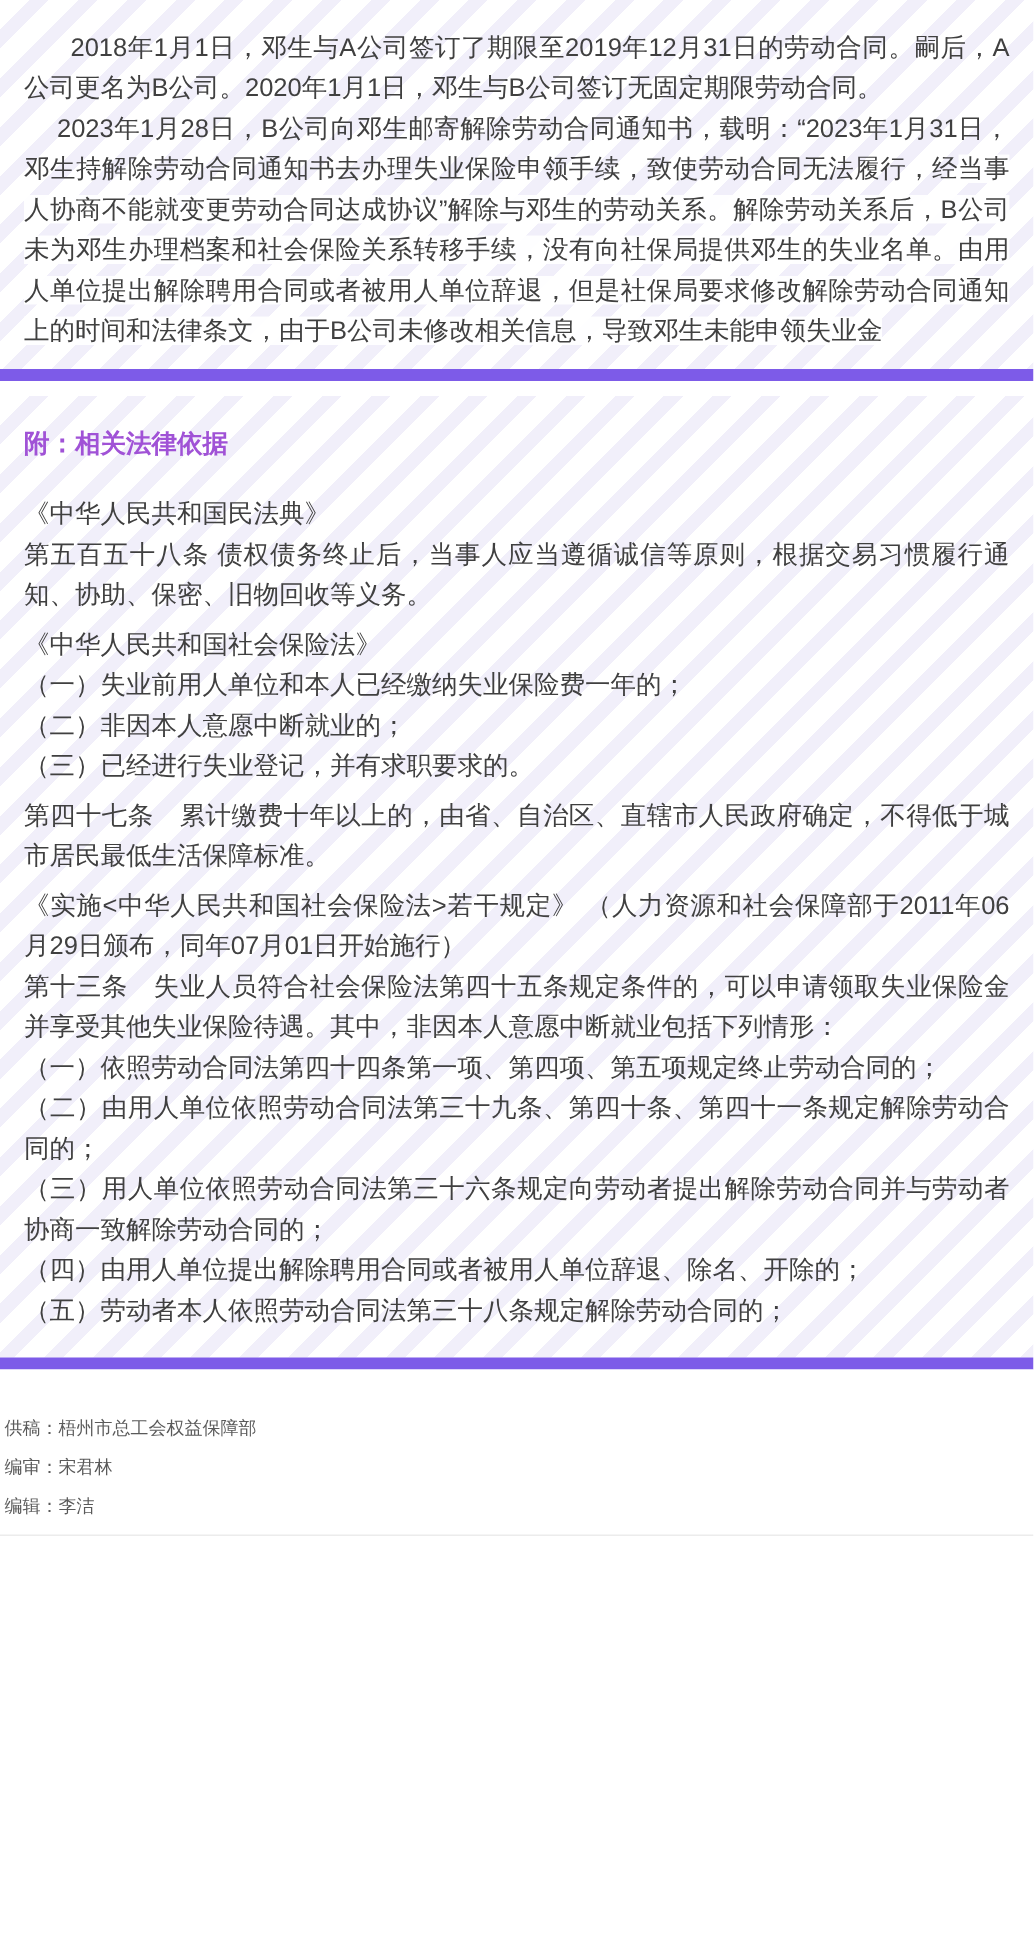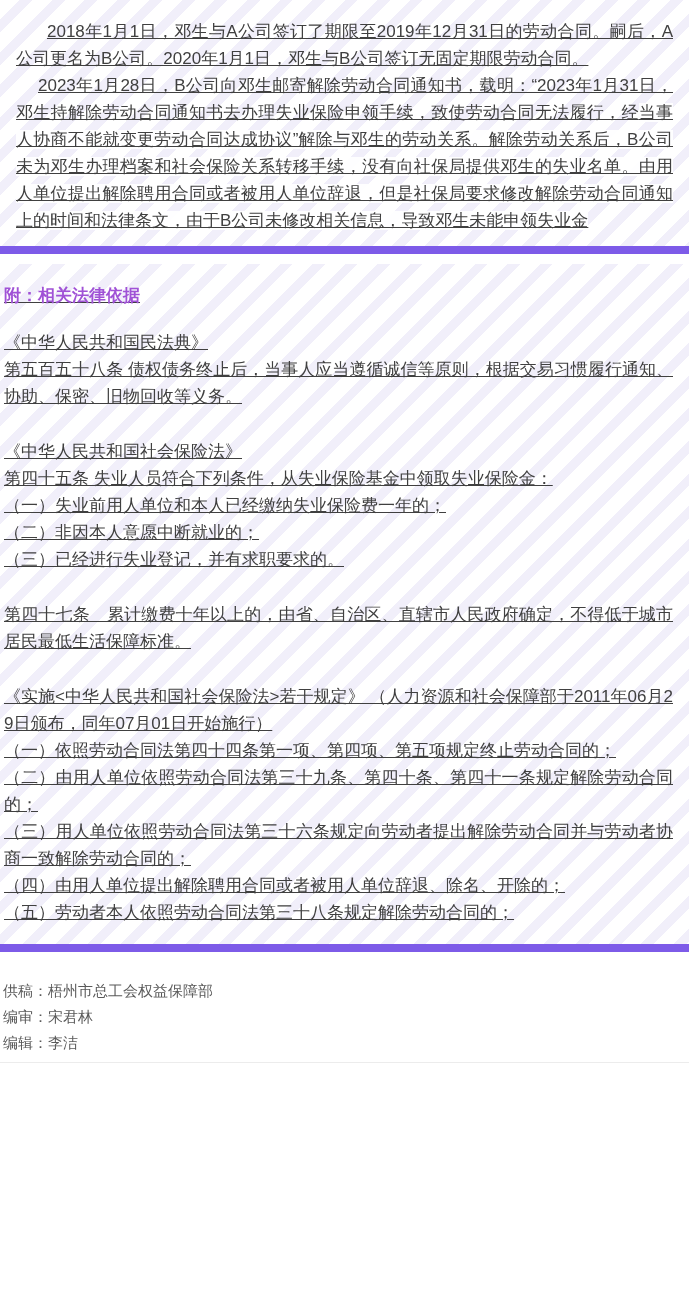--- a/index.html
+++ b/index.html
@@ -9,46 +9,46 @@
     font-family: "Liberation Sans", "DejaVu Sans", sans-serif;
     color: var(--body-text-color, #404040);
   }
   .striped {
     background: repeating-linear-gradient(
       135deg,
       #ffffff 0px, #ffffff 14px,
       var(--stripe-color, #f1effa) 14px, var(--stripe-color, #f1effa) 23px
     );
   }
-  .section-case { padding: 18px 16px 12px 16px; text-decoration: underline; }
-  .section-legal { padding: 18px 16px 18px 4px; text-decoration: underline; }
+  .section-case { padding: 18px 16px 12px 16px; }
+  .section-legal { padding: 18px 16px 18px 16px; }
   .para {
     margin: 0;
     font-size: 17px;
     line-height: 27px;
     text-align: justify;
     word-break: break-all;
   }
   .indent-a { text-indent: 31px; }
   .indent-b { text-indent: 22px; }
   .hl { background: rgba(255,255,255,0.92); }
   .accent-bar { height: 8px; background: var(--accent-bar-color, #7d5be8); }
   .gap-strip { height: 10px; background: #ffffff; }
   .legal-heading {
     margin: 0 0 20px 0;
     font-size: 17px;
     line-height: 27px;
     font-weight: bold;
     color: var(--heading-color, #a052d6);
   }
-  .mt { margin-top: 28px; }
+  .mt { margin-top: 6px; }
   .footer { padding: 26px 16px 6px 3px; background: #ffffff; }
   .footer p {
     margin: 0;
-    font-size: 15px;
+    font-size: 12px;
     line-height: 26px;
     color: var(--footer-text-color, #5a5a5a);
   }
   .bottom-rule { border-top: 1px solid #ececec; height: 2px; }
 </style>
 </head>
 <body>
 
 <div>
 
@@ -60,29 +60,29 @@
   <div class="accent-bar"></div>
   <div class="gap-strip"></div>
 
   <section class="striped section-legal">
     <h2 class="legal-heading">附：相关法律依据</h2>
 
     <p class="para">《中华人民共和国民法典》</p>
     <p class="para">第五百五十八条 债权债务终止后，当事人应当遵循诚信等原则，根据交易习惯履行通知、协助、保密、旧物回收等义务。</p>
 
     <p class="para mt">《中华人民共和国社会保险法》</p>
-    <p class="para">第四十五条 失业人员符合下列条件，从失业保险基金中领取失业保险金：</p>
     <p class="para">（一）失业前用人单位和本人已经缴纳失业保险费一年的；</p>
     <p class="para">（二）非因本人意愿中断就业的；</p>
     <p class="para">（三）已经进行失业登记，并有求职要求的。</p>
 
 
     <p class="para mt">第四十七条　累计缴费十年以上的，由省、自治区、直辖市人民政府确定，不得低于城市居民最低生活保障标准。</p>
 
     <p class="para mt">《实施&lt;中华人民共和国社会保险法&gt;若干规定》 （人力资源和社会保障部于2011年06月29日颁布，同年07月01日开始施行）</p>
+    <p class="para">第十三条　失业人员符合社会保险法第四十五条规定条件的，可以申请领取失业保险金并享受其他失业保险待遇。其中，非因本人意愿中断就业包括下列情形：</p>
     <p class="para">（一）依照劳动合同法第四十四条第一项、第四项、第五项规定终止劳动合同的；</p>
     <p class="para">（二）由用人单位依照劳动合同法第三十九条、第四十条、第四十一条规定解除劳动合同的；</p>
     <p class="para">（三）用人单位依照劳动合同法第三十六条规定向劳动者提出解除劳动合同并与劳动者协商一致解除劳动合同的；</p>
     <p class="para">（四）由用人单位提出解除聘用合同或者被用人单位辞退、除名、开除的；</p>
     <p class="para">（五）劳动者本人依照劳动合同法第三十八条规定解除劳动合同的；</p>
   </section>
 
   <div class="accent-bar"></div>
 
   <footer class="footer">

